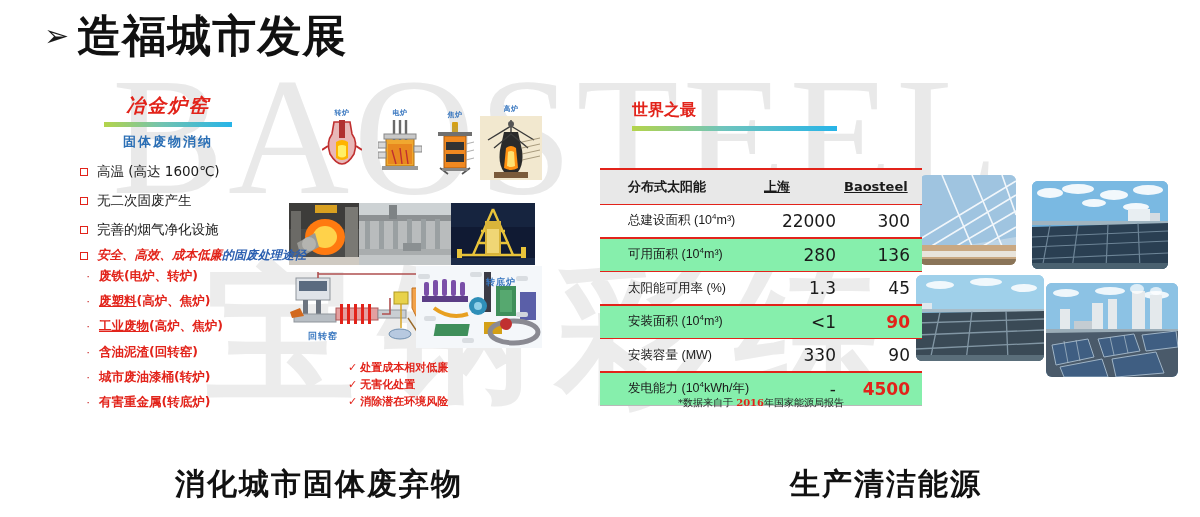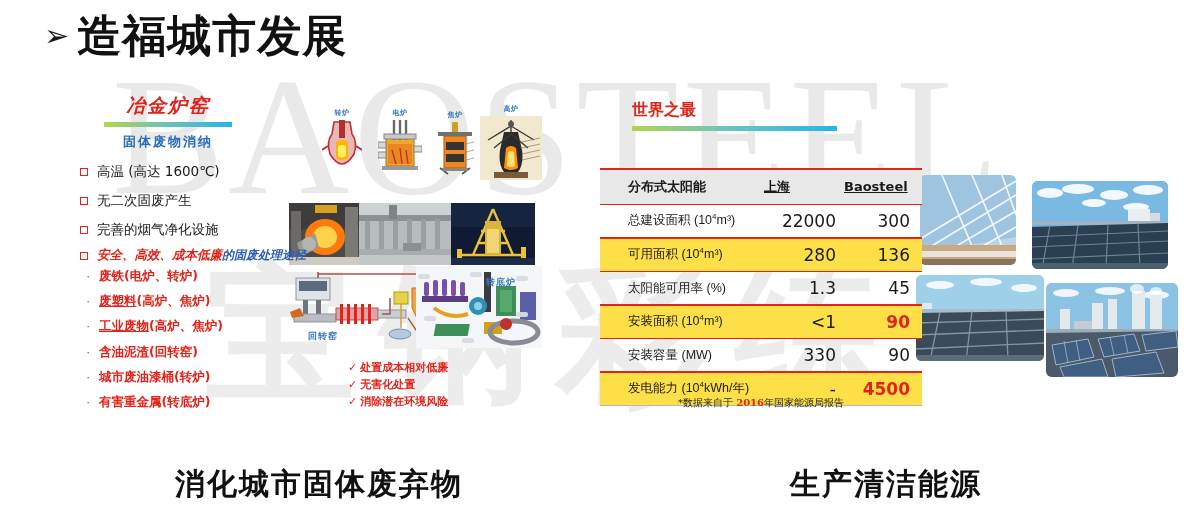--- a/index.html
+++ b/index.html
@@ -119,21 +119,21 @@
     font-family: "DejaVu Sans", sans-serif; font-size: 16px; font-weight: 700; color: #1a1a1a;
   }
   .right-grad-bar {
     width: 205px; height: 5px; margin-top: 5px;
     background: linear-gradient(90deg, #b4d44a 0%, #6ec4bd 45%, #27b4e8 100%);
   }
 
   .solar-table { position: absolute; left: 600px; top: 168px; width: 322px; z-index: 4; }
   .st-toprule { height: 1.5px; background: #e2231a; }
   .st-row { display: flex; align-items: center; height: 32px; position: relative; }
-  .st-row.shaded { background: #fde047; }
+  .st-row.shaded { background: #86efac; }
   .st-row.header { background: #e8e8e8; height: 34px; }
   .st-rule { height: 1.5px; background: #e2231a; }
   .st-rule.gray { background: #b9b9b9; }
   .st-label {
     flex: 1 1 auto; padding-left: 28px;
     font-family: Liberation Sans, sans-serif; font-size: 12.5px; color: #1a1a1a; white-space: nowrap;
   }
   .st-label sup { font-size: 8px; vertical-align: super; }
   .st-c1, .st-c2 {
     flex: 0 0 auto; text-align: right;

